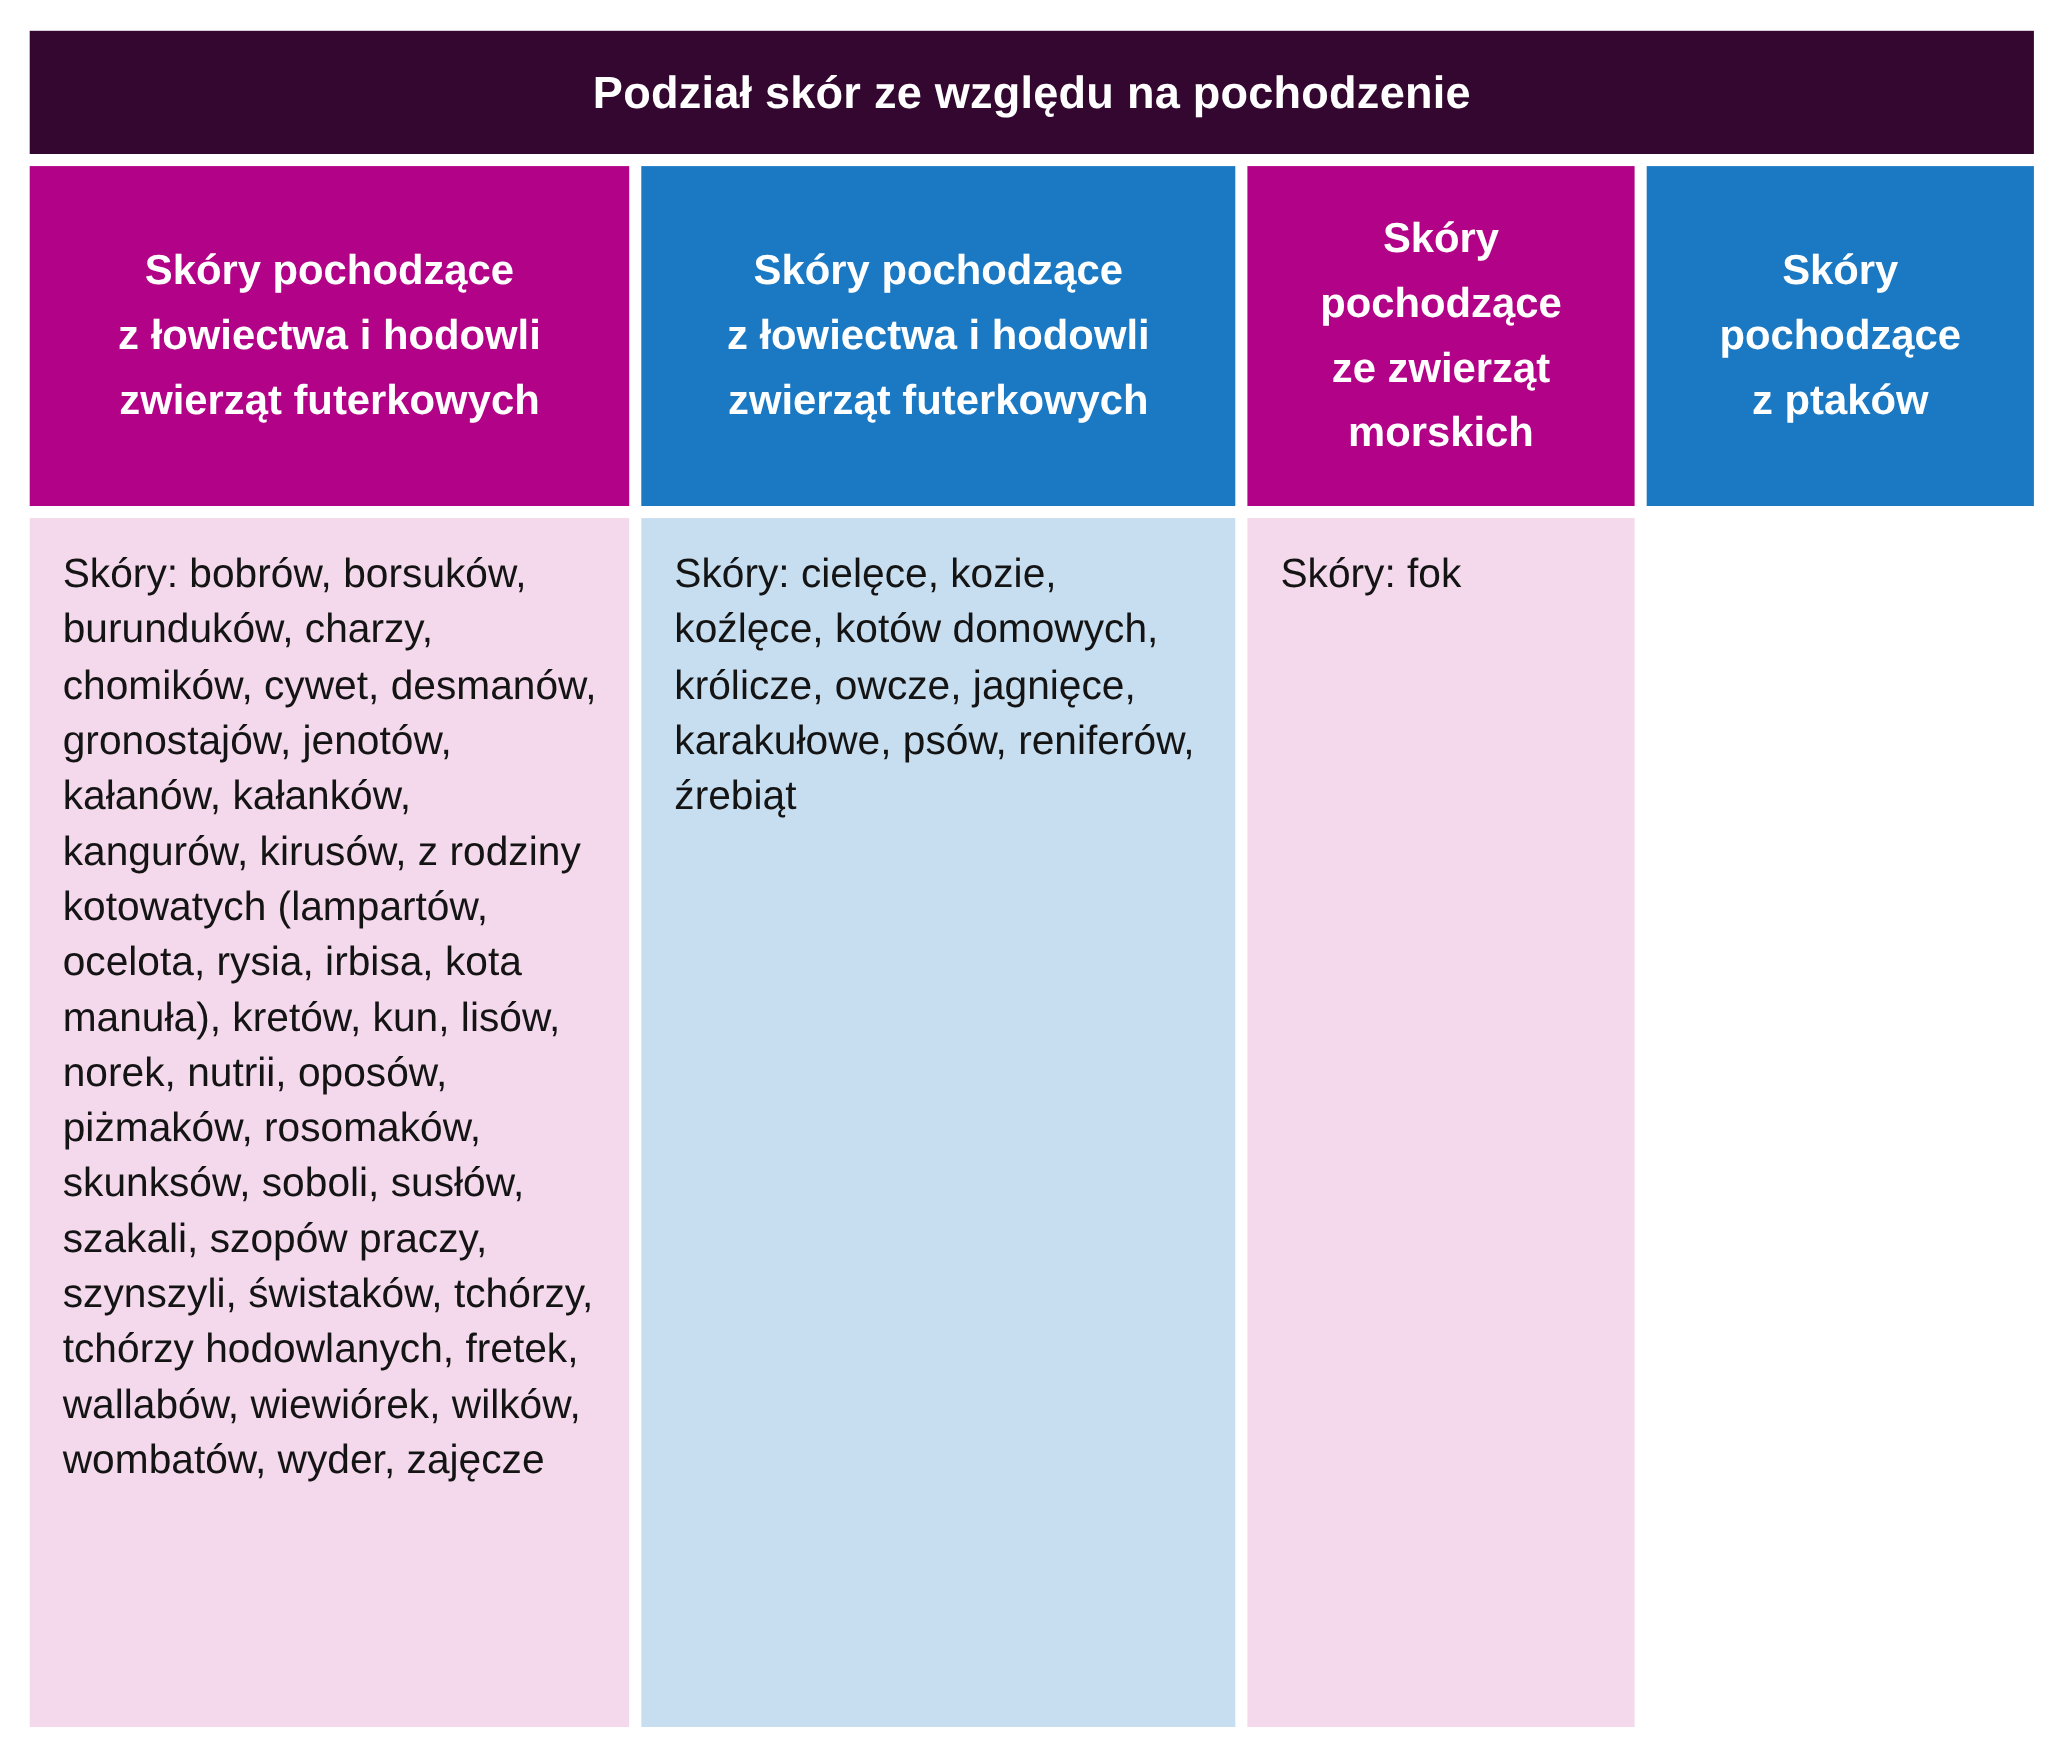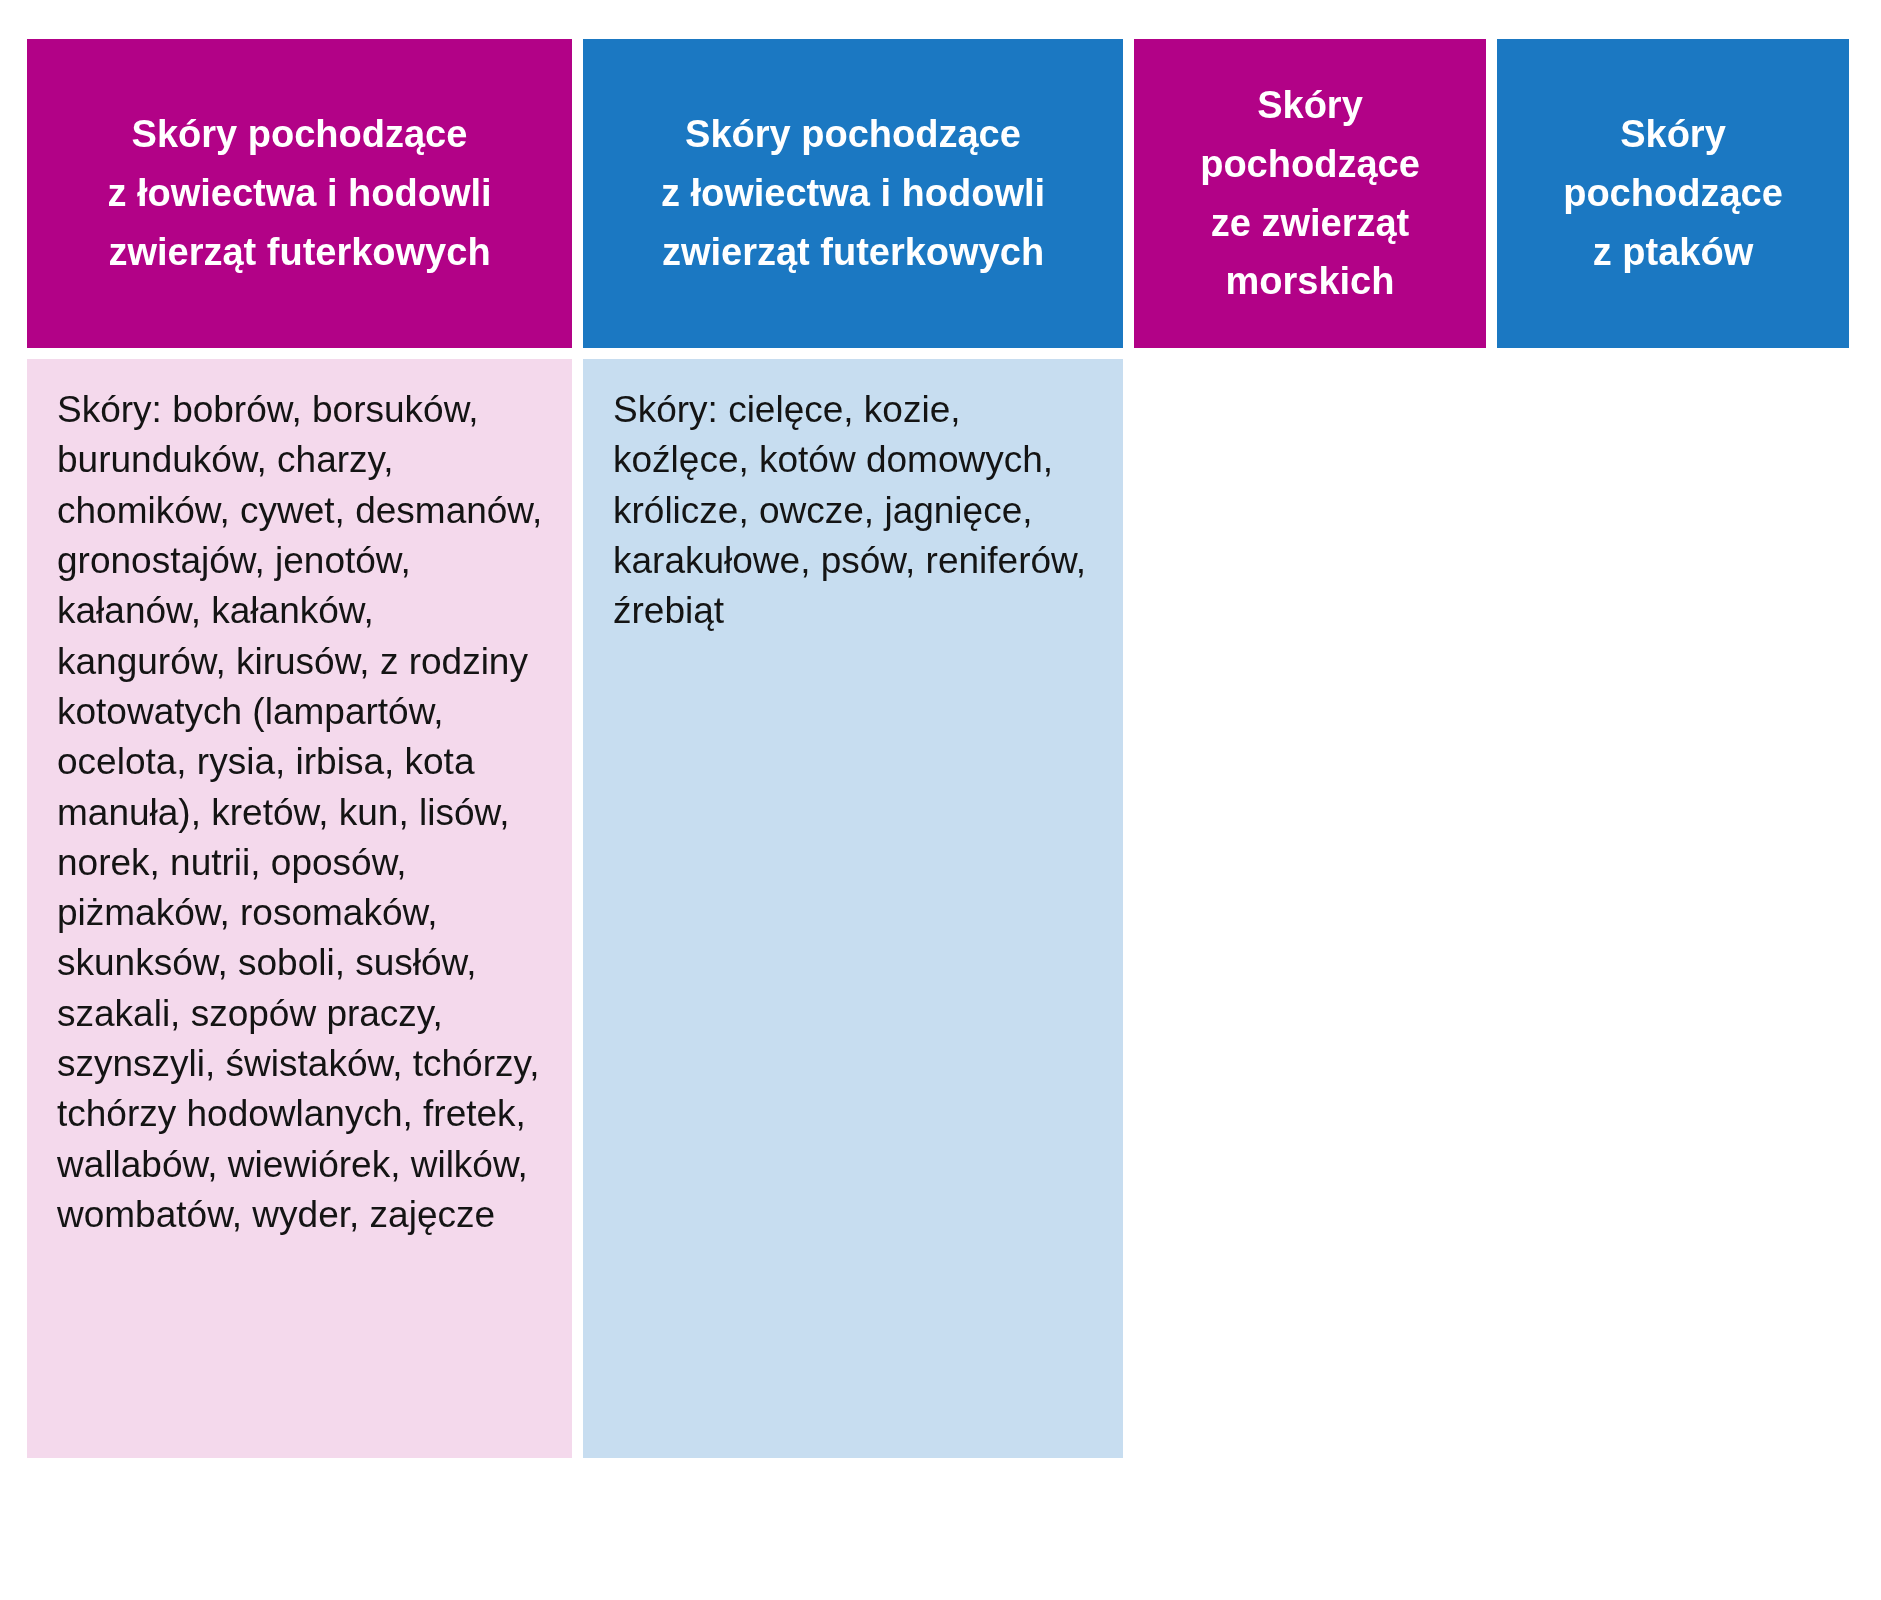--- a/index.html
+++ b/index.html
@@ -61,20 +61,23 @@
   .th-blue    { background: #1B78C2; }
   .tb-pink    { background: #F4D9EC; }
   .tb-blue    { background: #C7DDF0; }
   .body-label { font-weight: 400; }
 </style>
 </head>
 <body>
 
 <div class="wrap">
 
+  <div class="title-bar">
+    <span>Podział skór ze względu na pochodzenie</span>
+  </div>
 
   <div class="grid">
     <div class="hcell th-magenta">
       <span>Skóry pochodzące
 z łowiectwa i hodowli
 zwierząt futerkowych</span>
     </div>
     <div class="hcell th-blue">
       <span>Skóry pochodzące
 z łowiectwa i hodowli
@@ -93,15 +96,18 @@
     </div>
   </div>
 
   <div class="grid">
     <div class="bcell tb-pink">
       <span class="body-label">Skóry:</span><span> bobrów, borsuków, burunduków, charzy, chomików, cywet, desmanów, gronostajów, jenotów, kałanów, kałanków, kangurów, kirusów, z rodziny kotowatych (lampartów, ocelota, rysia, irbisa, kota manuła), kretów, kun, lisów, norek, nutrii, oposów, piżmaków, rosomaków, skunksów, soboli, susłów, szakali, szopów praczy, szynszyli, świstaków, tchórzy, tchórzy hodowlanych, fretek, wallabów, wiewiórek, wilków, wombatów, wyder, zajęcze</span>
     </div>
     <div class="bcell tb-blue">
       <span class="body-label">Skóry:</span><span> cielęce, kozie, koźlęce, kotów domowych, królicze, owcze, jagnięce, karakułowe, psów, reniferów, źrebiąt</span>
     </div>
+    <div class="bcell tb-pink">
+      <span class="body-label">Skóry:</span><span> fok</span>
+    </div>
   </div>
 
 </div>
 
 </body></html>

